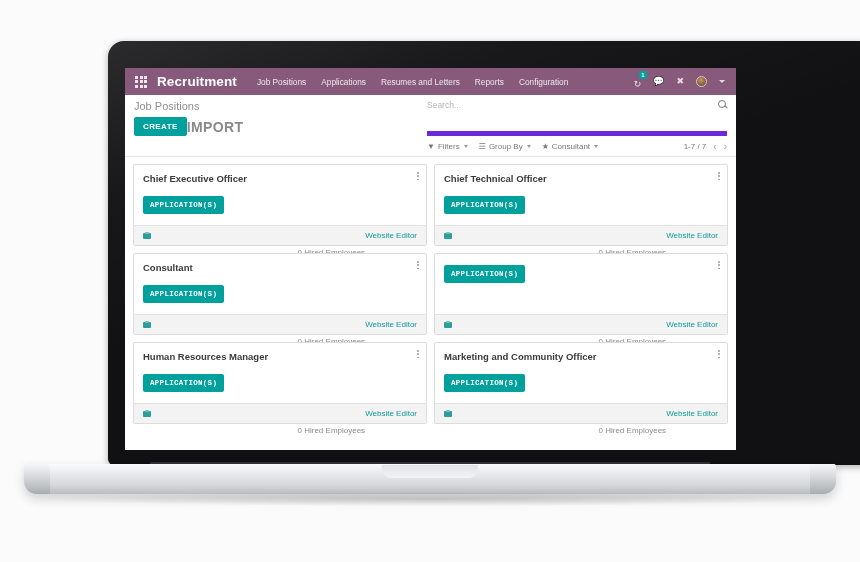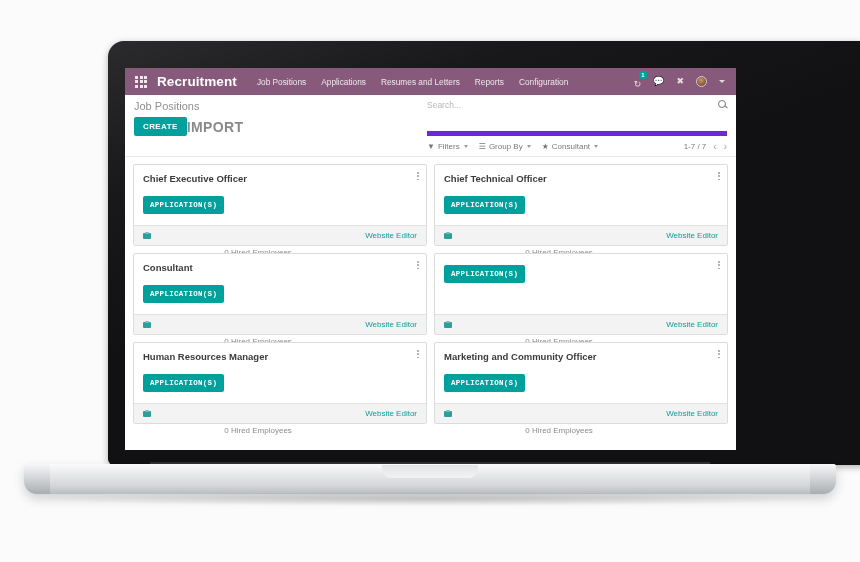--- a/index.html
+++ b/index.html
@@ -141,21 +141,21 @@
   }
   .card-foot {
     background: #f3f3f3; border-top: 1px solid #e2e2e2;
     display: flex; align-items: center; padding: 5px 9px; height: 20px;
   }
   .foot-icon { width: 8px; height: 8px; flex: 0 0 auto; position: relative; }
   .foot-icon::before { content:""; position:absolute; left:0; top:1.5px; width:8px; height:5.5px;
     background:#2e9e9b; border-radius:1px; }
   .foot-icon::after { content:""; position:absolute; left:1.6px; top:0; width:4.8px; height:2.5px;
     background:#74bebc; border-radius:1px 1px 0 0; }
-  .foot-hired { flex: 1; text-align: center; font-size: 8px; color: #8b8b8b; margin-top: 33px; }
+  .foot-hired { flex: 1; text-align: right; font-size: 8px; color: #8b8b8b; margin-top: 33px; }
   .foot-link { font-size: 8px; color: #0e9b98; cursor: pointer; white-space: nowrap; }
 </style>
 </head>
 <body>
 
 <div id="stage">
 
   <div class="laptop-lid">
     <div class="lid-inner-sheen"></div>
     <div class="webcam"></div>

